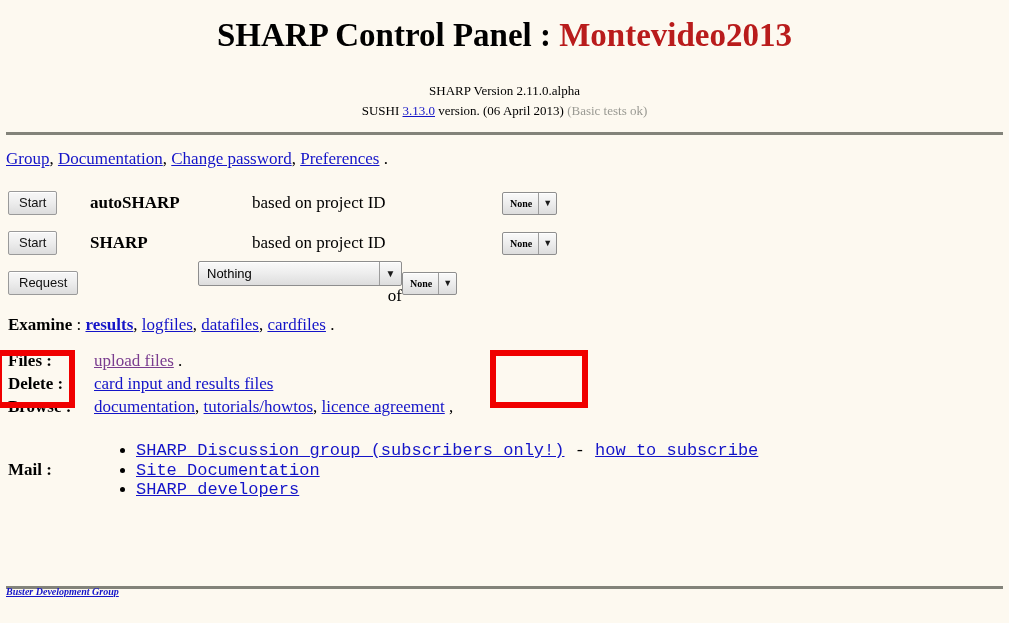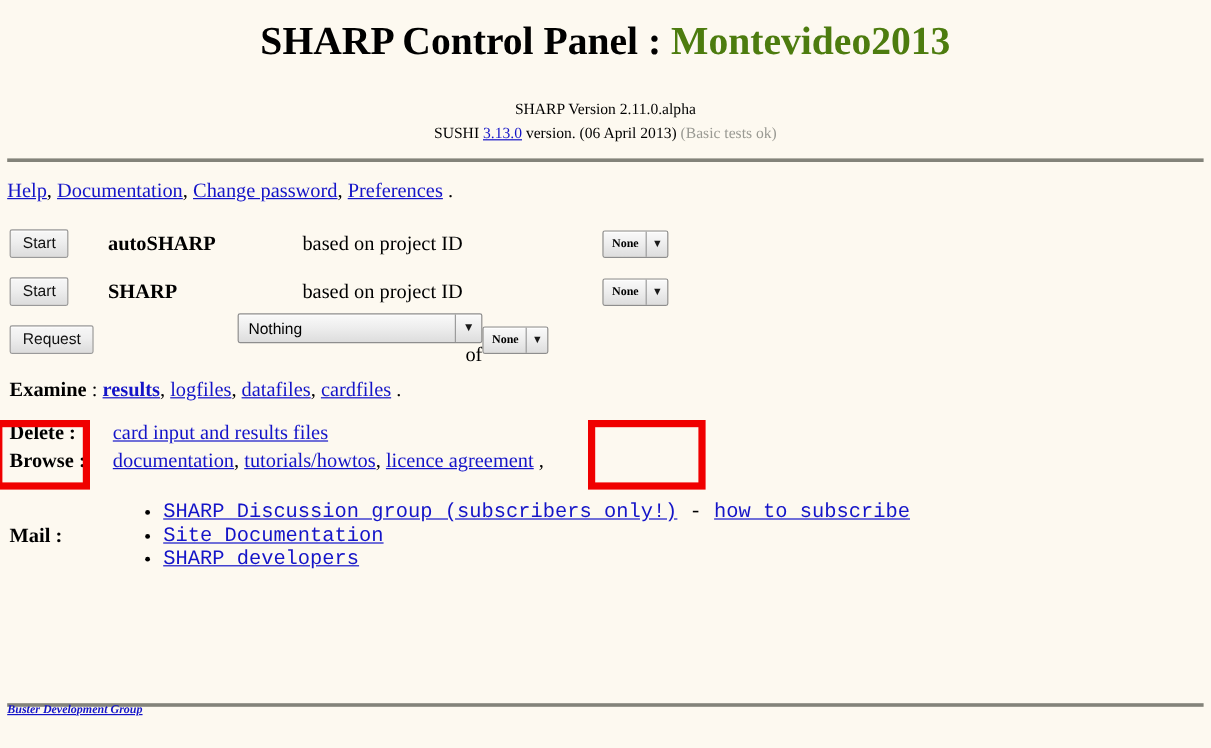--- a/index.html
+++ b/index.html
@@ -20,21 +20,21 @@
   .page-title {
     text-align: center;
     font-family: "Liberation Serif", serif;
     font-weight: bold;
     font-size: 33px;
     letter-spacing: 0px;
     margin: 0;
     padding-top: 17px;
     line-height: 1.15;
   }
-  .title-accent { color: #4d7c0f; }
+  .title-accent { color: #b91c1c; }
 
   .version-block {
     text-align: center;
     font-size: 13px;
     margin-top: 26px;
     line-height: 1.55;
   }
   .version-block .sushi-line { white-space: nowrap; }
   .muted { color: #9a9a93; }
 
@@ -202,21 +202,21 @@
 </div>
 
 <div class="version-block">
   <div>SHARP Version 2.11.0.alpha</div>
   <div class="sushi-line"><span>SUSHI </span><a href="#">3.13.0</a><span> version. (06 April 2013)</span> <span class="muted">(Basic tests ok)</span></div>
 </div>
 
 <hr class="rule">
 
 <div class="navline">
-  <a href="#">Help</a><span class="sep">, </span><a href="#">Documentation</a><span class="sep">, </span><a href="#">Change password</a><span class="sep">, </span><a href="#">Preferences</a><span class="sep"> .</span>
+  <a href="#">Group</a><span class="sep">, </span><a href="#">Documentation</a><span class="sep">, </span><a href="#">Change password</a><span class="sep">, </span><a href="#">Preferences</a><span class="sep"> .</span>
 </div>
 
 <div class="rows">
 
   <div class="action-row">
     <div class="cell-btn">
       <button class="ui-btn">Start</button>
     </div>
     <div class="cell-name">autoSHARP</div>
     <div class="cell-desc">based on project ID</div>
@@ -264,20 +264,24 @@
   <div class="hl-box" id="hl-start"></div>
   <div class="hl-box" id="hl-sel"></div>
 </div>
 
 <div class="examine">
   <span class="lbl">Examine</span><span> : </span><a href="#" class="strong">results</a><span>, </span><a href="#">logfiles</a><span>, </span><a href="#">datafiles</a><span>, </span><a href="#">cardfiles</a><span> .</span>
 </div>
 
 <table class="info-table">
   <tbody>
+      <tr>
+    <td class="lab">Files :</td>
+    <td class="val"><a href="#" class="visited">upload files</a><span> .</span></td>
+  </tr>
   <tr>
     <td class="lab">Delete :</td>
     <td class="val"><a href="#">card input and results files</a></td>
   </tr>
   <tr>
     <td class="lab">Browse :</td>
     <td class="val"><a href="#">documentation</a><span>, </span><a href="#">tutorials/howtos</a><span>, </span><a href="#">licence agreement</a><span> ,</span></td>
   </tr>
 </tbody>
   </table>

